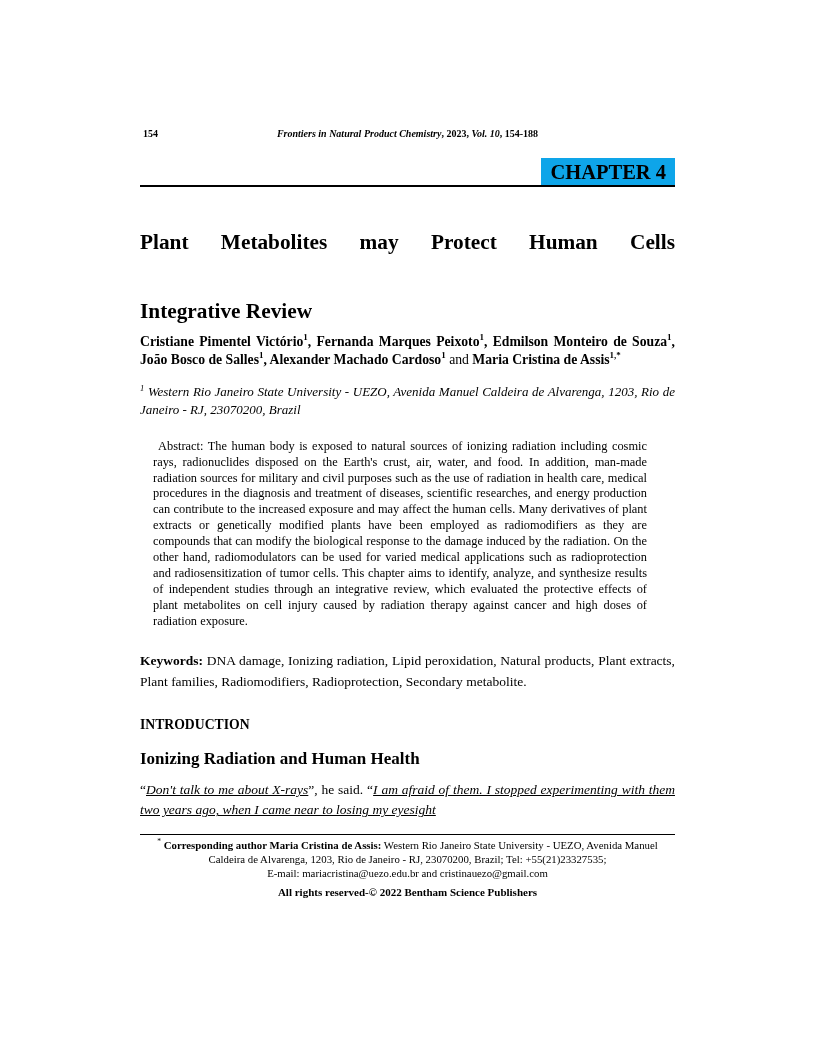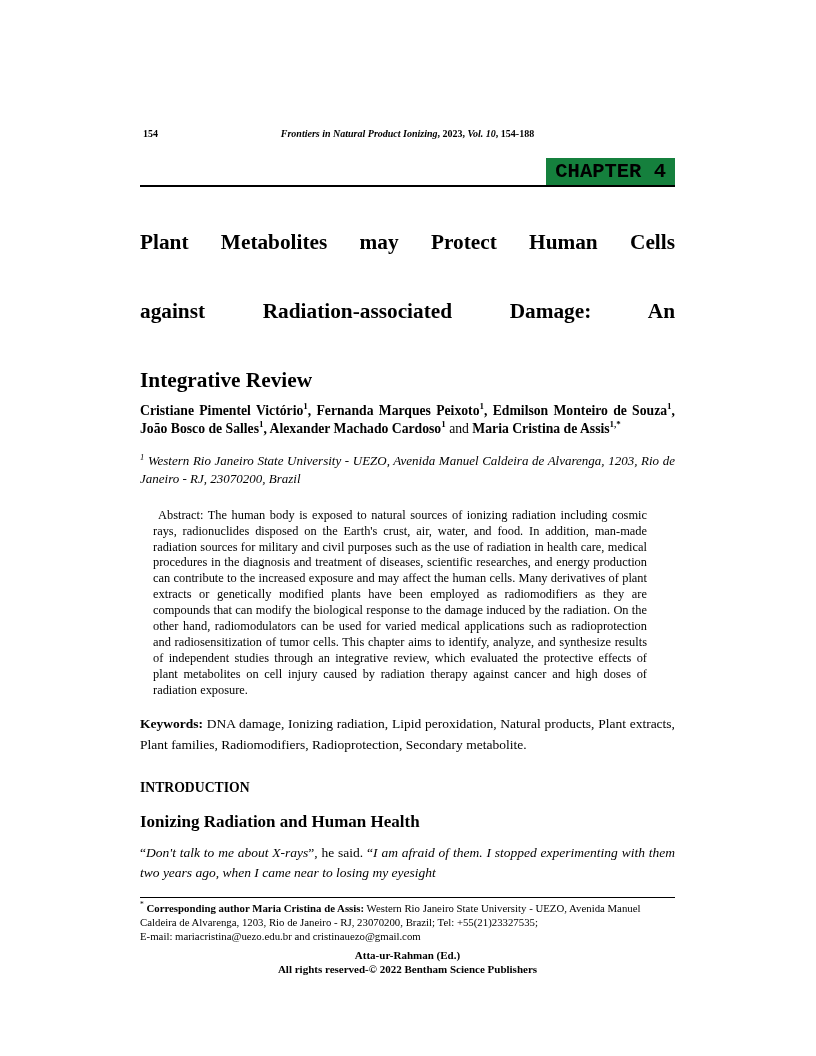--- a/index.html
+++ b/index.html
@@ -46,55 +46,54 @@
   
   .abstract{
     margin-top:20px;
     padding-left:13px;padding-right:28px;
     font-size:12.4px;line-height:15.9px;
     text-align:justify;
     text-indent:5px;
   }
   .abstract .lbl{font-weight:normal;}
   
-  .keywords{margin-top:14px;font-size:13.5px;line-height:21.2px;text-align:justify;}
+  .keywords{margin-top:20px;font-size:13.5px;line-height:21.2px;text-align:justify;}
   .keywords .lbl{font-weight:bold;}
   
   .h-intro{margin-top:24px;font-size:13.7px;font-weight:bold;line-height:17px;}
   .h-sub{margin-top:17px;font-size:17px;font-weight:bold;line-height:17px;}
   .quote{margin-top:13px;font-size:13.5px;line-height:20.5px;text-align:justify;}
-  .quote .it{font-style:italic;}
+  .quote .it{font-style:italic;text-decoration:underline;}
   
   .footnote-rule{margin-top:12px;border-top:1.5px solid #000;}
-  .footnote{padding-top:3px;font-size:10.8px;line-height:14px;}
+  .footnote{padding-top:3px;font-size:10.8px;line-height:14px;text-align:center;}
   .footnote sup{font-size:7.5px;line-height:0;}
   .footnote .fn-bold{font-weight:bold;}
   
   .footer{margin-top:5px;text-align:center;font-size:11px;font-weight:bold;line-height:14px;}
 </style>
 </head>
 <body>
 
 <div class="sheet">
   <div class="content">
 
     <div class="header-row">
       <span class="page-num">154</span>
       <span class="running-head">
-        <span class="rh-it">Frontiers in Natural Product Ionizing</span><span>, </span><span>2023</span><span>, </span><span class="rh-it">Vol. 10</span><span>, </span><span>154-188</span>
+        <span class="rh-it">Frontiers in Natural Product Chemistry</span><span>, </span><span>2023</span><span>, </span><span class="rh-it">Vol. 10</span><span>, </span><span>154-188</span>
       </span>
     </div>
 
     <div class="chapter-row">
-      <div class="chapter-badge" style="background: #15803d; font-family: Liberation Mono, monospace;">CHAPTER 4</div>
+      <div class="chapter-badge" style="background: #0ea5e9;">CHAPTER 4</div>
     </div>
 
     <div class="title">
       <div class="title-line">Plant Metabolites may Protect Human Cells</div>
-      <div class="title-line">against Radiation-associated Damage: An</div>
       <div class="title-line">Integrative Review</div>
     </div>
 
     <p class="authors"><span>Cristiane Pimentel Victório</span><sup>1</sup><span>, </span><span>Fernanda Marques Peixoto</span><sup>1</sup><span>, </span><span>Edmilson Monteiro de Souza</span><sup>1</sup><span>, </span><span>João Bosco de Salles</span><sup>1</sup><span>, </span><span>Alexander Machado Cardoso</span><sup>1</sup><span class="sep-normal"> and </span><span>Maria Cristina de Assis</span><sup>1,*</sup></p>
 
     <p class="affiliation"><sup>1</sup> <span>Western Rio Janeiro State University - UEZO, Avenida Manuel Caldeira de Alvarenga, 1203, Rio de Janeiro - RJ, 23070200, Brazil</span></p>
 
     <p class="abstract"><span class="lbl">Abstract:</span> <span>The human body is exposed to natural sources of ionizing radiation including cosmic rays, radionuclides disposed on the Earth's crust, air, water, and food. In addition, man-made radiation sources for military and civil purposes such as the use of radiation in health care, medical procedures in the diagnosis and treatment of diseases, scientific researches, and energy production can contribute to the increased exposure and may affect the human cells. Many derivatives of plant extracts or genetically modified plants have been employed as radiomodifiers as they are compounds that can modify the biological response to the damage induced by the radiation. On the other hand, radiomodulators can be used for varied medical applications such as radioprotection and radiosensitization of tumor cells. This chapter aims to identify, analyze, and synthesize results of independent studies through an integrative review, which evaluated the protective effects of plant metabolites on cell injury caused by radiation therapy against cancer and high doses of radiation exposure.</span></p>
 
     <p class="keywords"><span class="lbl">Keywords:</span> <span>DNA damage, Ionizing radiation, Lipid peroxidation, Natural products, Plant extracts, Plant families, Radiomodifiers, Radioprotection, Secondary metabolite.</span></p>
@@ -104,18 +103,17 @@
 
     <p class="quote"><span>“</span><span class="it">Don't talk to me about X-rays</span><span>”, he said. “</span><span class="it">I am afraid of them. I stopped experimenting with them two years ago, when I came near to losing my eyesight</span></p>
 
     <div class="footnote-rule"></div>
     <div class="footnote">
       <div><sup>*</sup> <span class="fn-bold">Corresponding author Maria Cristina de Assis:</span><span> Western Rio Janeiro State University - UEZO, Avenida Manuel Caldeira de Alvarenga, 1203, Rio de Janeiro - RJ, 23070200, Brazil; Tel: +55(21)23327535;</span></div>
       <div>E-mail: mariacristina@uezo.edu.br and cristinauezo@gmail.com</div>
     </div>
 
     <div class="footer">
-      <div>Atta-ur-Rahman (Ed.)</div>
       <div>All rights reserved-© 2022 Bentham Science Publishers</div>
     </div>
 
   </div>
 </div>
 
 </body></html>

